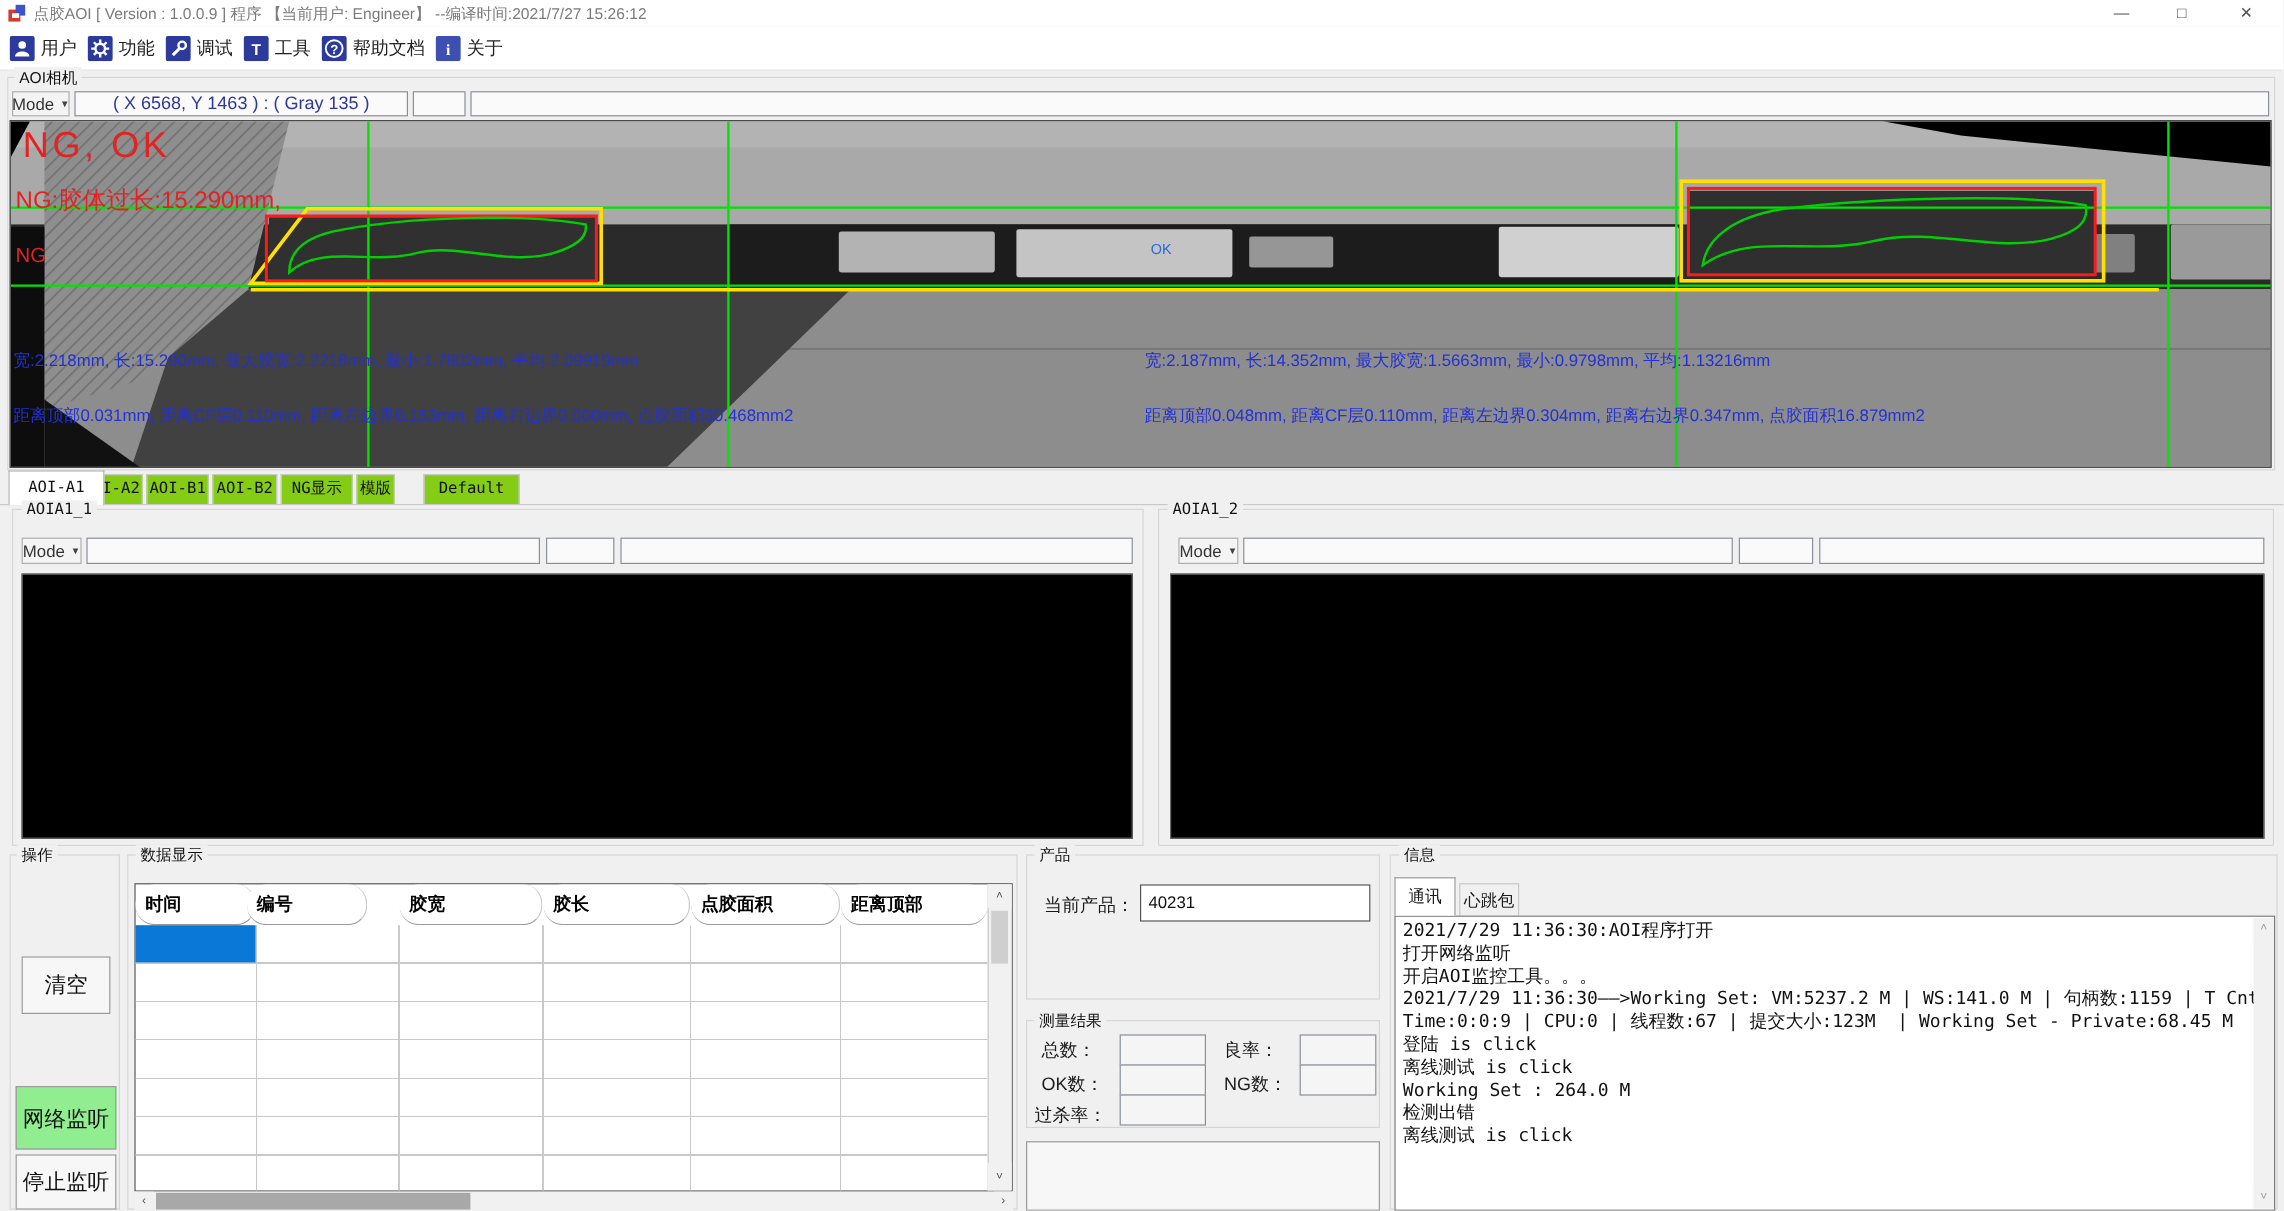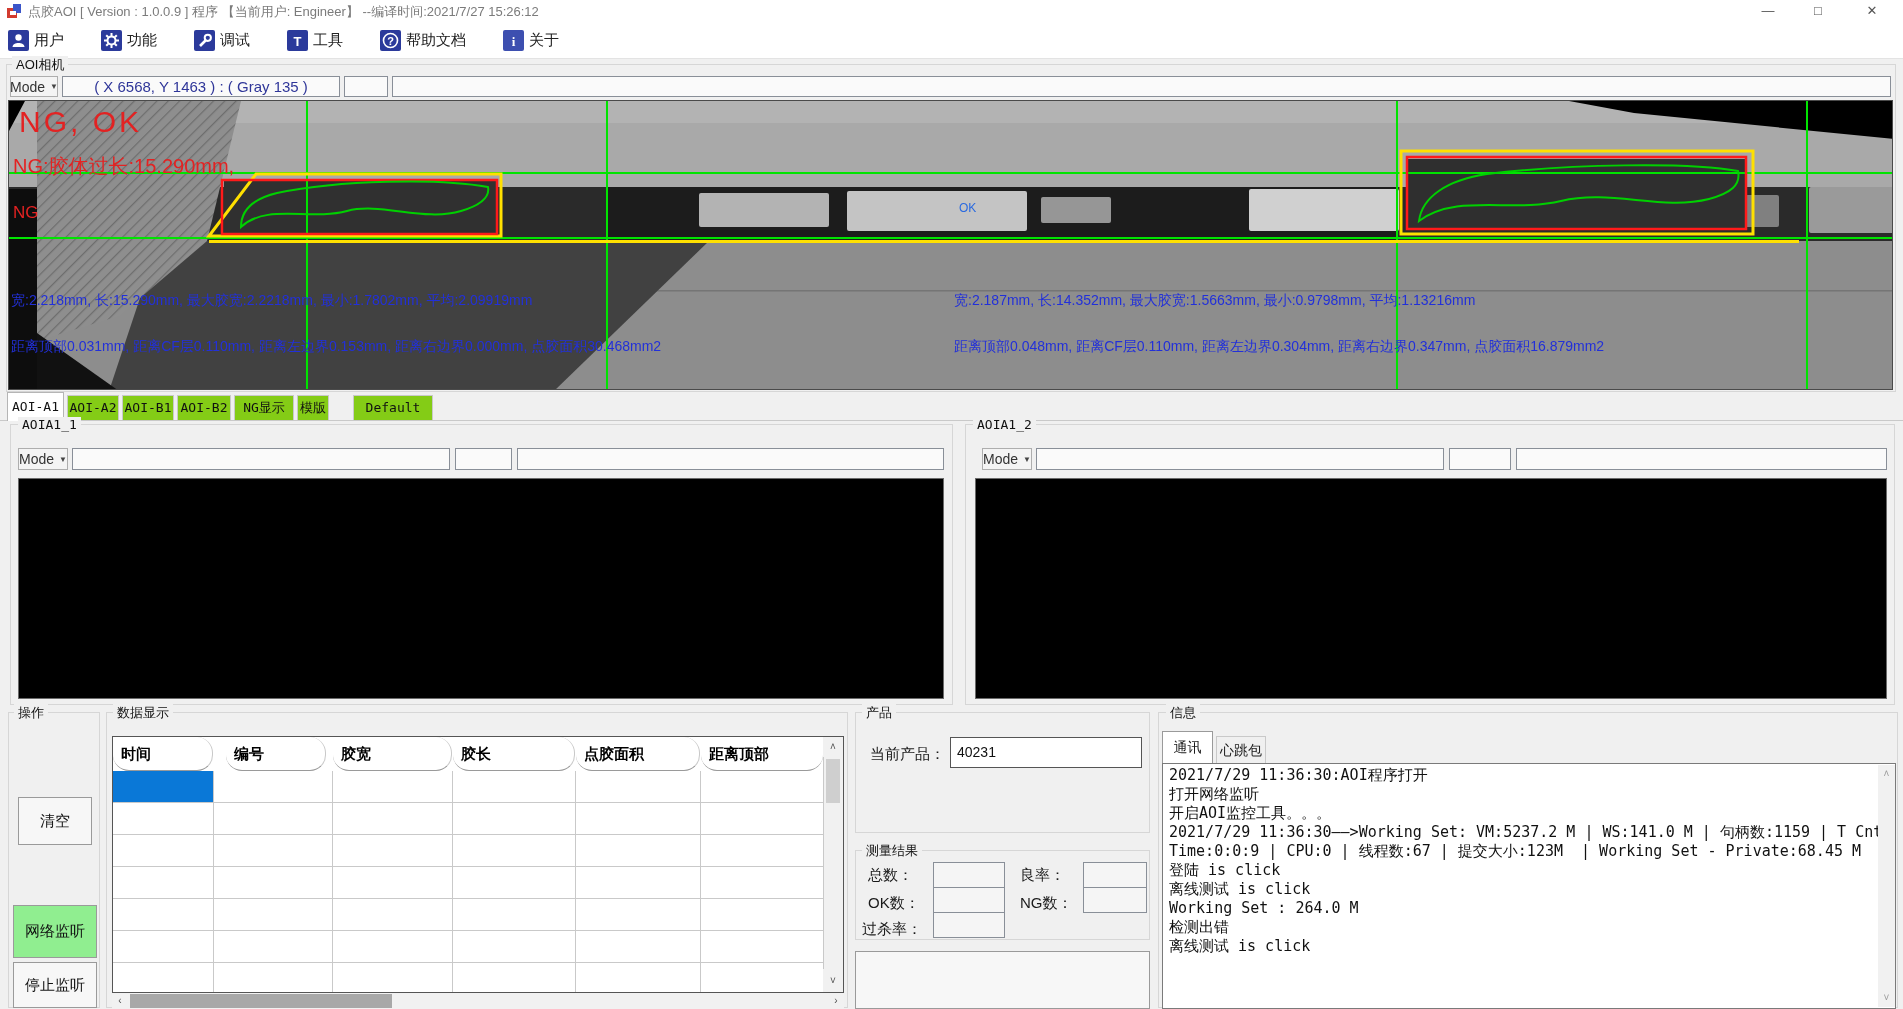--- a/index.html
+++ b/index.html
@@ -7,21 +7,21 @@
   body { position:relative; background:#f0f0f0; font-family:"Liberation Sans","DejaVu Sans",sans-serif; color:#1a1a1a; }
   .abs { position:absolute; }
 
   
   #titlebar { left:0; top:0; width:1903px; height:22px; background:#ffffff; }
   #titlebar .title { left:28px; top:3px; font-size:13px; color:#7b7b7b; white-space:nowrap; }
   .wincontrol { top:0; height:22px; width:46px; text-align:center; line-height:22px; font-size:13px; color:#555; }
   #btn-close { width:54px; }
 
   
-  #toolbar { left:0; top:22px; width:1903px; height:37px; background:#ffffff; border-bottom:1px solid #e3e3e3; display:flex; align-items:center; padding-left:8px; gap:37px; }
+  #toolbar { left:0; top:22px; width:1903px; height:37px; background:#ffffff; border-bottom:1px solid #e3e3e3; display:flex; align-items:center; padding-left:8px; gap:9px; }
   .tbitem { display:flex; align-items:center; gap:5px; font-size:15px; color:#222; cursor:default; }
   .tbitem svg { display:block; }
 
   
   .groupbox { border:1px solid #d6d6d6; }
   .gb-label { position:absolute; background:#f0f0f0; padding:0 4px; font-size:13px; color:#111; white-space:nowrap; z-index:5; }
 
   
   .field { background:#fafafa; border:1px solid #898f98; }
   .modebtn { background:#f4f4f4; border:1px solid #aeaeae; font-size:14px; color:#333; display:flex; align-items:center; justify-content:center; gap:5px; }
@@ -35,21 +35,21 @@
   .blue-ovl { color:#2230d9; font-size:14px; }
 
   
   .tab { position:absolute; top:395px; height:25px; line-height:24px; text-align:center; font-size:13px; font-family:"DejaVu Sans Mono",monospace; background:#84cc16; border:1px solid #c9c9c9; border-bottom:none; color:#111; }
   .tab.active { top:392px; height:29px; line-height:28px; background:#ffffff; border:1px solid #b5b5b5; border-bottom:none; z-index:4; }
 
   
   .blackpane { background:#000; border:1px solid #6a6a6a; }
 
   
-  .pushbtn { background:#f7f7f7; border:1px solid #9a9a9a; font-size:15px; color:#111; display:flex; align-items:center; justify-content:center; }
+  .pushbtn { background:#f7f7f7; border:1px solid #9a9a9a; font-size:18px; color:#111; display:flex; align-items:center; justify-content:center; }
   #btn-listen { background:#90ee90; }
 
   
   #table-frame { left:112px; top:736px; width:732px; height:257px; border:1px solid #555; background:#fff; }
   .th { position:absolute; top:737px; height:34px; line-height:34px; font-size:15px; font-weight:bold; padding-left:8px; border-right:1px solid #c9c9c9; border-bottom:1px solid #9a9a9a; background:#fff; color:#000;border-radius:16px; }
   #grid-body { left:113px; top:771px; width:710px; height:221px;
     background-image:
       linear-gradient(to right, transparent 0 100px, #c9c9c9 100px 101px, transparent 101px 219px, #c9c9c9 219px 220px, transparent 220px 339px, #c9c9c9 339px 340px, transparent 340px 462px, #c9c9c9 462px 463px, transparent 463px 587px, #c9c9c9 587px 588px, transparent 588px),
       repeating-linear-gradient(to bottom, transparent 0 31px, #c9c9c9 31px 32px);
   }
@@ -198,21 +198,21 @@
   <div class="ovl red-ovl" style="left:10px;top:4px;font-size:30px;letter-spacing:3px">NG, OK</div>
   <div class="ovl red-ovl" style="left:4px;top:52px;font-size:20px">NG:胶体过长:15.290mm,</div>
   <div class="ovl red-ovl" style="left:4px;top:102px;font-size:17px">NG</div>
   <div class="ovl" style="left:950px;top:100px;font-size:12px;color:#2a6ae0">OK</div>
   <div class="ovl blue-ovl" style="left:2px;top:191px">宽:2.218mm, 长:15.290mm, 最大胶宽:2.2218mm, 最小:1.7802mm, 平均:2.09919mm</div>
   <div class="ovl blue-ovl" style="left:2px;top:237px">距离顶部0.031mm, 距离CF层0.110mm, 距离左边界0.153mm, 距离右边界0.000mm, 点胶面积30.468mm2</div>
   <div class="ovl blue-ovl" style="left:945px;top:191px">宽:2.187mm, 长:14.352mm, 最大胶宽:1.5663mm, 最小:0.9798mm, 平均:1.13216mm</div>
   <div class="ovl blue-ovl" style="left:945px;top:237px">距离顶部0.048mm, 距离CF层0.110mm, 距离左边界0.304mm, 距离右边界0.347mm, 点胶面积16.879mm2</div>
 </div>
 
-<div class="tab active" style="left:7px;width:57px">AOI-A1</div>
+<div class="tab active" style="left:7px;width:80px">AOI-A1</div>
 <div class="tab" style="left:67px;width:52px">AOI-A2</div>
 <div class="tab" style="left:122px;width:52px">AOI-B1</div>
 <div class="tab" style="left:177px;width:54px">AOI-B2</div>
 <div class="tab" style="left:234px;width:60px">NG显示</div>
 <div class="tab" style="left:297px;width:32px">模版</div>
 <div class="tab" style="left:353px;width:80px">Default</div>
 <div class="abs" style="left:0;top:420px;width:1903px;height:1px;background:#c9c9c9"></div>
 
 <div class="abs groupbox" style="left:10px;top:424px;width:943px;height:281px"></div>
 <div class="gb-label" style="left:18px;top:417px;font-family:'DejaVu Sans Mono',monospace">AOIA1_1</div>
@@ -239,21 +239,21 @@
 <div class="abs groupbox" style="left:8px;top:712px;width:92px;height:296px"></div>
 <div class="gb-label" style="left:14px;top:704px">操作</div>
 <div class="abs pushbtn" style="left:18px;top:797px;width:74px;height:48px">清空</div>
 <div class="abs pushbtn" id="btn-listen" style="left:13px;top:905px;width:84px;height:53px">网络监听</div>
 <div class="abs pushbtn" style="left:13px;top:962px;width:84px;height:46px">停止监听</div>
 
 <div class="abs groupbox" style="left:106px;top:712px;width:742px;height:296px"></div>
 <div class="gb-label" style="left:113px;top:704px">数据显示</div>
 <div id="table-frame" class="abs"></div>
 <div class="th" style="left:113px;width:100px">时间</div>
-<div class="th" style="left:226px;width:100px">编号</div>
+<div class="th" style="left:206px;width:100px">编号</div>
 <div class="th" style="left:333px;width:119px">胶宽</div>
 <div class="th" style="left:453px;width:122px">胶长</div>
 <div class="th" style="left:576px;width:124px">点胶面积</div>
 <div class="th" style="left:701px;width:122px;border-right:none">距离顶部</div>
 <div id="grid-body" class="abs"></div>
 <div id="sel-cell" class="abs"></div>
 
 <div class="abs sb-track" style="left:823px;top:737px;width:20px;height:255px;border-left:1px solid #c9c9c9"></div>
 <div class="abs sb-arrow" style="left:823px;top:737px;width:20px;height:20px;line-height:20px">˄</div>
 <div class="abs sb-thumb" style="left:826px;top:759px;width:14px;height:44px;background:#cfcfcf"></div>

